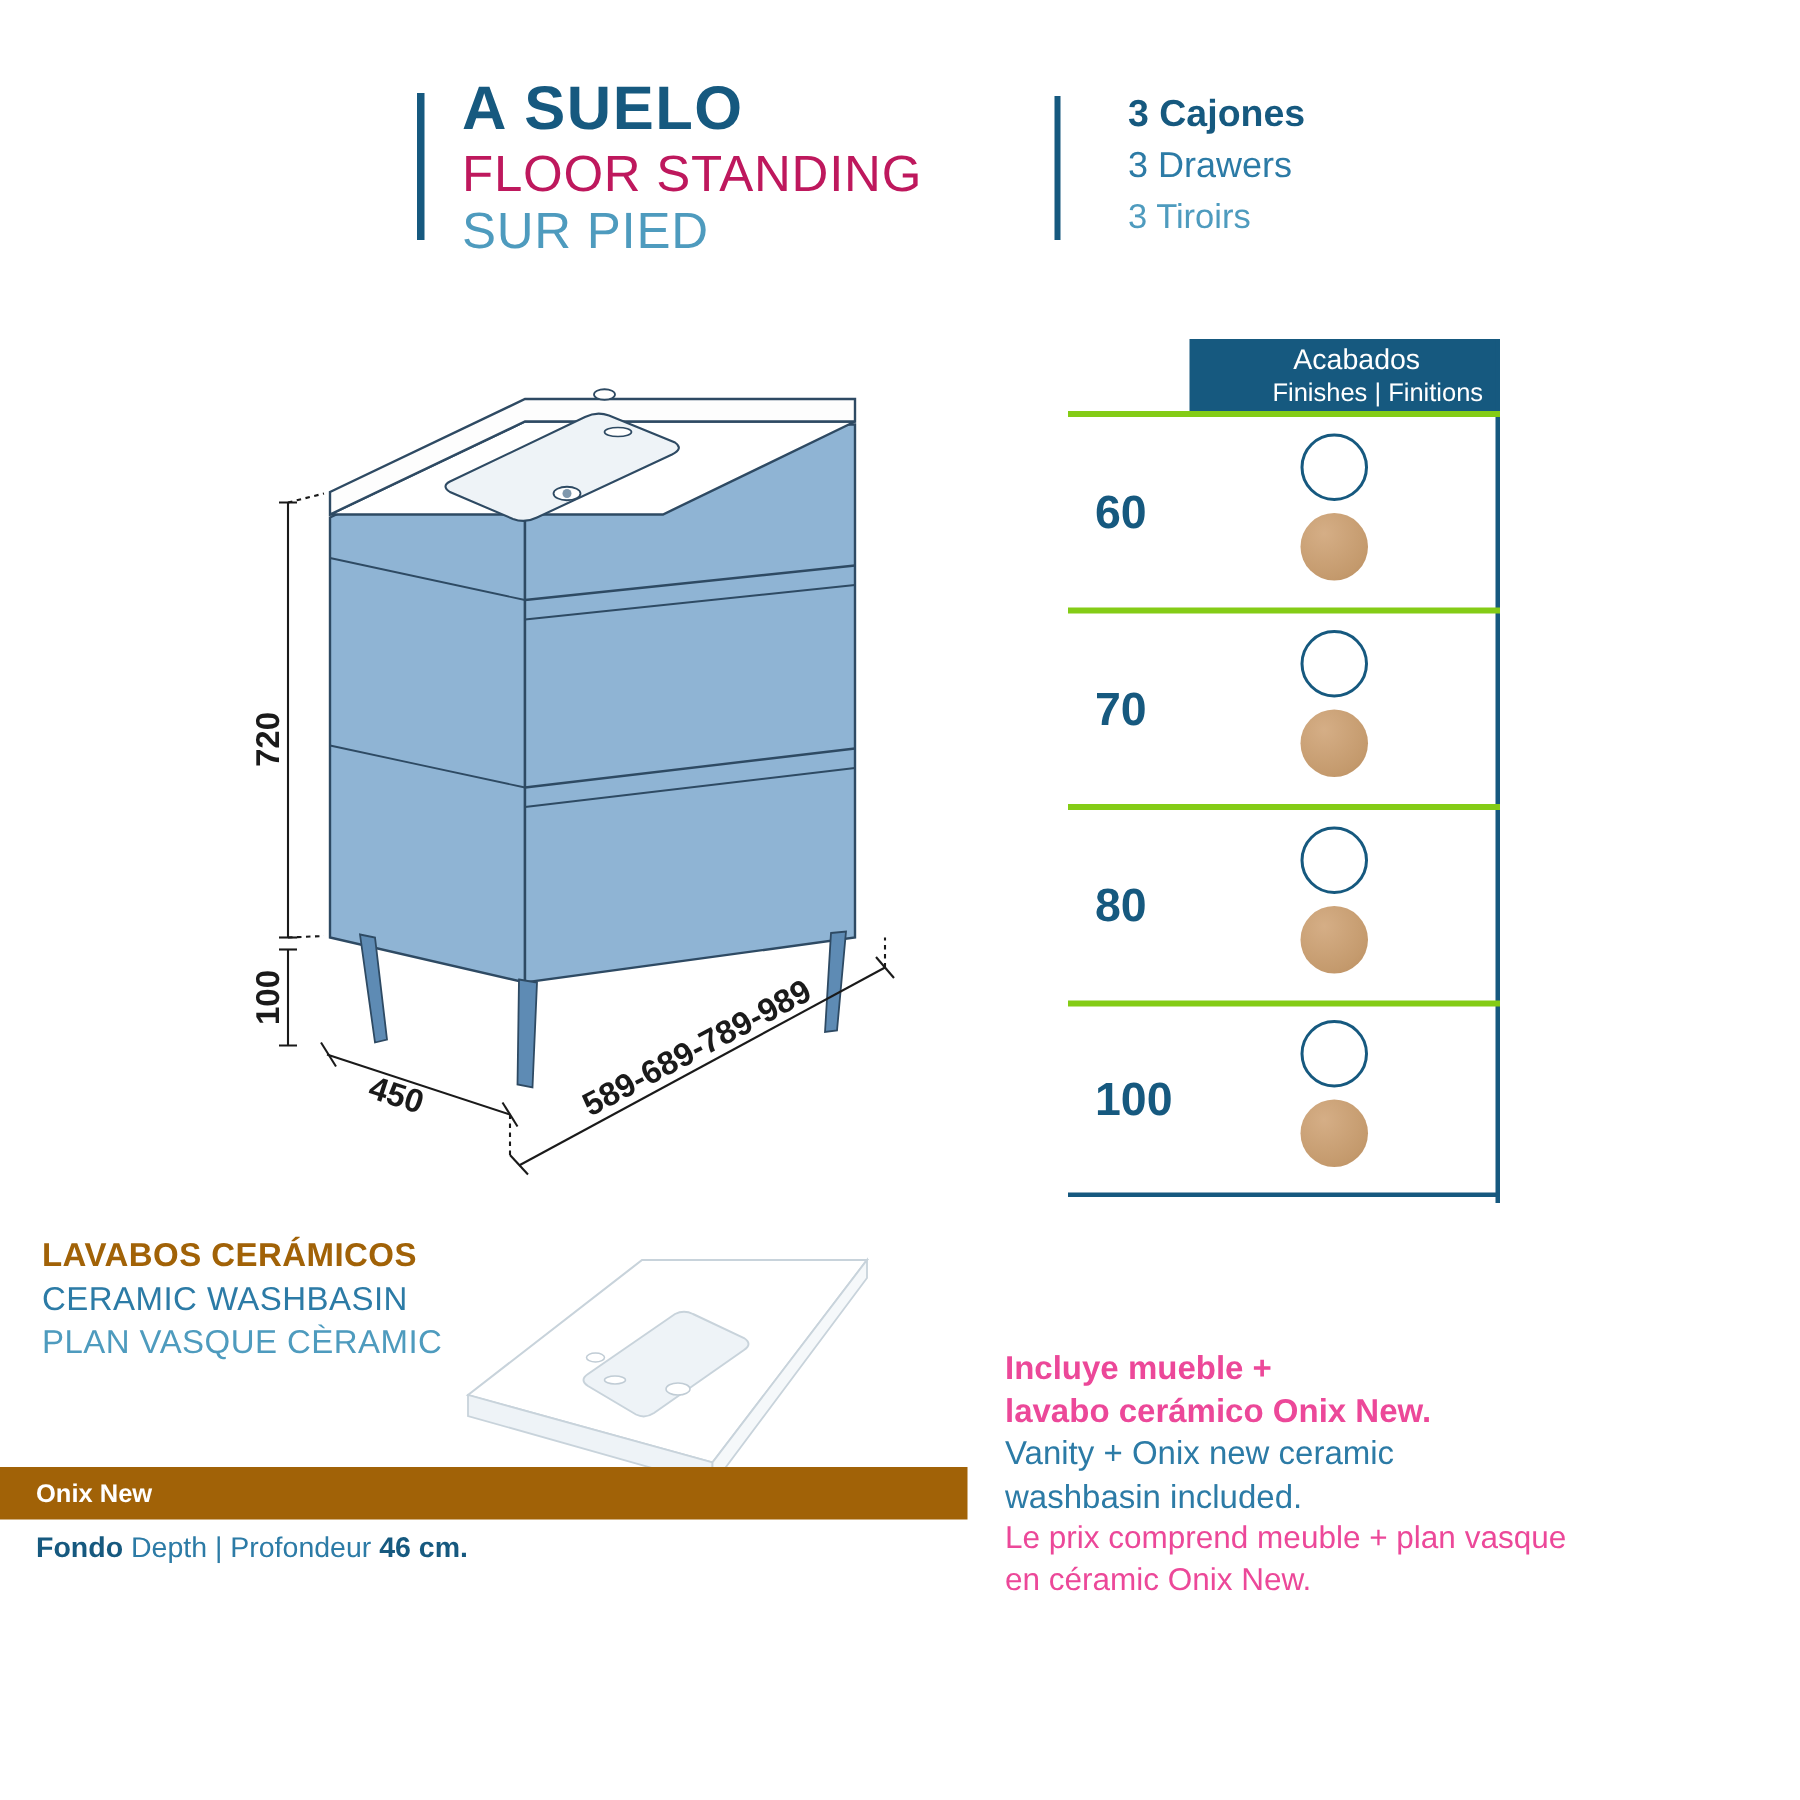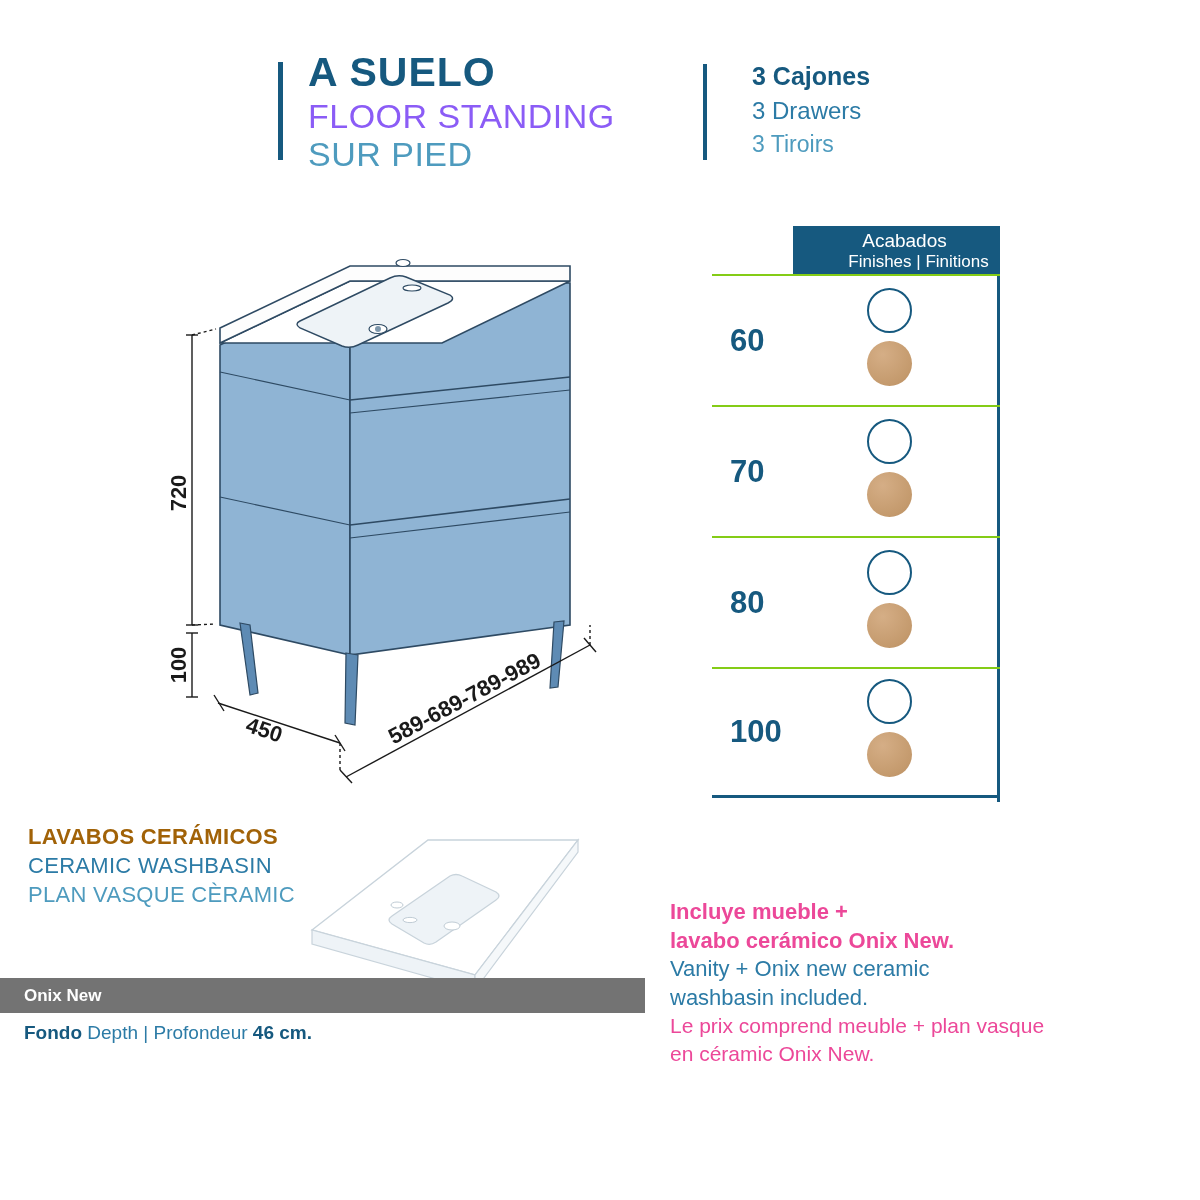--- a/index.html
+++ b/index.html
@@ -38,21 +38,21 @@
   }
   .hdr-l1 {
     font-size: 41px;
     font-weight: bold;
     letter-spacing: 1px;
     color: #16597f;
     margin: 0 0 6px 0;
   }
   .hdr-l2 {
     font-size: 34px;
-    color: #8b5cf6;
+    color: #be185d;
     letter-spacing: 0.5px;
     margin: 0 0 4px 0;
   }
   .hdr-l3 {
     font-size: 34px;
     color: #4e9bbe;
     letter-spacing: 0.5px;
     margin: 0;
   }
 
@@ -122,21 +122,21 @@
   .fin-table {
     position: absolute;
     left: 712px;
     top: 274px;
     width: 288px;
     height: 528px;
   }
   .fin-row {
     position: relative;
     height: 131px;
-    border-top: 2px solid #84cc16;
+    border-top: 4px solid #84cc16;
     box-sizing: border-box;
   }
   .fin-row:last-child {
     border-bottom: 3px solid #16597f;
   }
   .fin-size {
     position: absolute;
     left: 18px;
     top: 50%;
     transform: translateY(-50%);
@@ -206,21 +206,21 @@
     top: 830px;
     width: 290px;
     height: 180px;
   }
   .onix-bar {
     position: absolute;
     left: 0px;
     top: 978px;
     width: 645px;
     height: 35px;
-    background: #737373;
+    background: #a16207;
   }
   .onix-bar span {
     position: absolute;
     left: 24px;
     top: 8px;
     color: #ffffff;
     font-size: 17px;
     font-weight: bold;
   }
   .depth-line {

